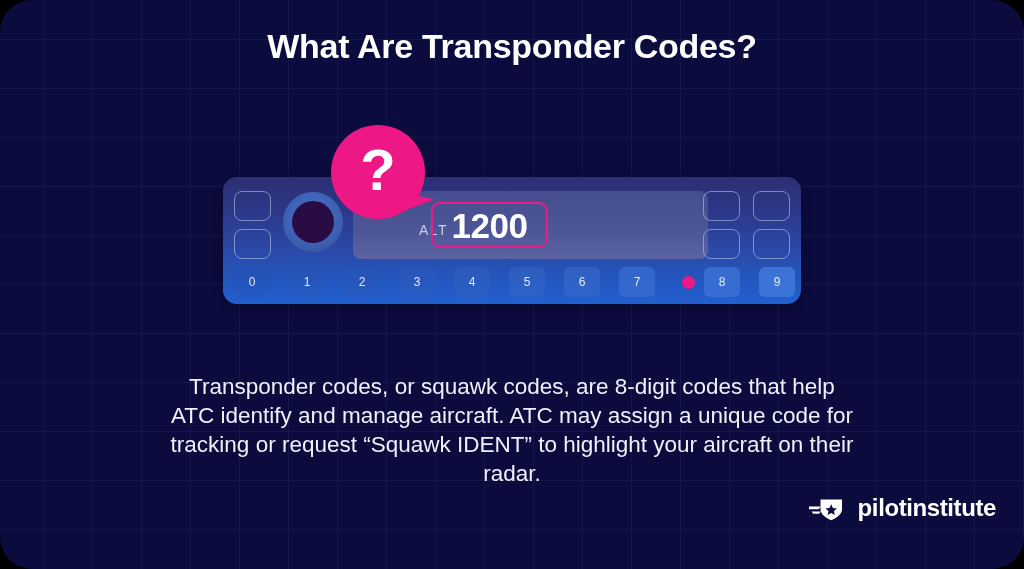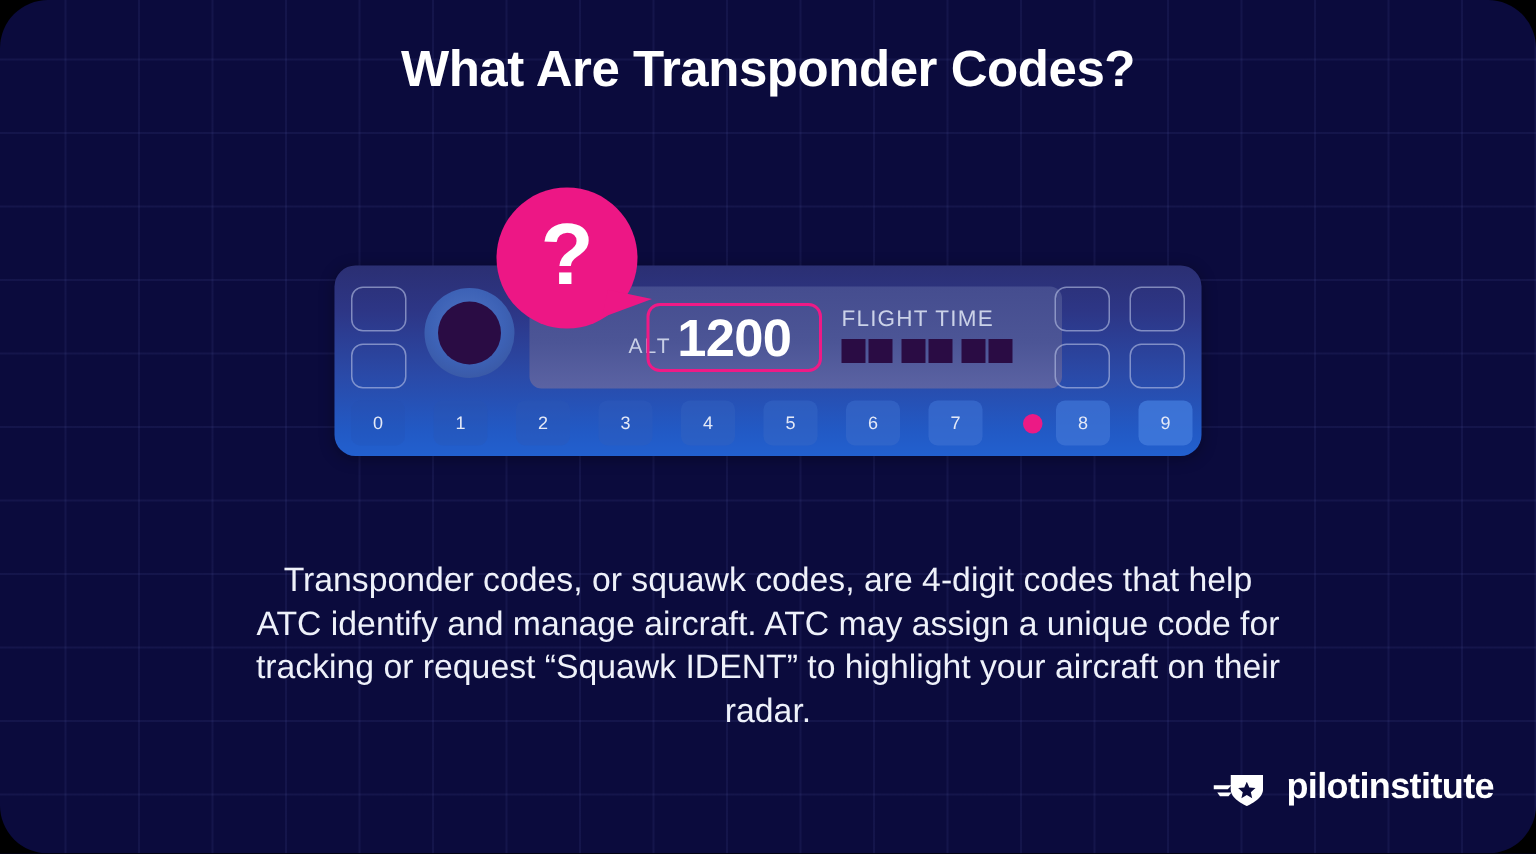--- a/index.html
+++ b/index.html
@@ -188,21 +188,21 @@
     text-align:center;
     color:#eef1fa;
     font-size:22.5px;
     line-height:29px;
     padding:0 170px;
   }
 
   
   #logo {
     position:absolute;
-    right:28px; bottom:30px;
+    right:28px; bottom:47px;
     display:flex; align-items:center;
   }
   #logo-mark { margin-right:9px; display:block; }
   #logo-text {
     color:#ffffff;
     font-size:24px;
     font-weight:bold;
     letter-spacing:-0.4px;
   }
 </style>
@@ -220,31 +220,20 @@
 
     <div id="knob"></div>
 
     <div id="display">
       <div id="alt-label">ALT</div>
 
       <div id="code-box">
         <span id="code-value">1200</span>
       </div>
 
-      <div id="ft-block">
-        <div id="ft-label">FLIGHT TIME</div>
-        <div id="ft-bars">
-          <span class="ft-seg"></span>
-          <span class="ft-seg gap"></span>
-          <span class="ft-seg"></span>
-          <span class="ft-seg gap"></span>
-          <span class="ft-seg"></span>
-          <span class="ft-seg"></span>
-        </div>
-      </div>
     </div>
 
     <div class="side-btn" id="sb-r1"></div>
     <div class="side-btn" id="sb-r2"></div>
     <div class="side-btn" id="sb-r3"></div>
     <div class="side-btn" id="sb-r4"></div>
 
     <div id="keypad">
         <div class="key" style="background: rgba(40, 78, 170, 0.18); left: 0px;">0</div>
         <div class="key" style="background: rgba(43, 83, 176, 0.247); left: 55px;">1</div>
@@ -258,21 +247,21 @@
         <div class="key" style="background: rgba(63, 117, 214, 0.73); left: 470px;">8</div>
         <div class="key" style="background: rgba(66, 122, 220, 0.8); left: 525px;">9</div>
       </div>
   </div>
 
   <div id="bubble">
     <span id="bubble-q">?</span>
     <span id="bubble-tail"></span>
   </div>
 
-  <div id="body-copy">Transponder codes, or squawk codes, are 4-digit codes that help ATC identify and manage aircraft. ATC may assign a unique code for tracking or request “Squawk IDENT” to highlight your aircraft on their radar.</div>
+  <div id="body-copy">Transponder codes, or squawk codes, are 8-digit codes that help ATC identify and manage aircraft. ATC may assign a unique code for tracking or request “Squawk IDENT” to highlight your aircraft on their radar.</div>
 
   <div id="logo">
     <svg id="logo-mark" width="40" height="26" viewBox="0 0 40 26">
       <path d="M0 11.5 L12 11.5 L9.5 14.2 L0 14.2 Z" fill="#ffffff"></path>
       <path d="M2.5 16.4 L12 16.4 L10 18.8 L4.3 18.8 Z" fill="#ffffff"></path>
       <path d="M11.5 4.6 L33 4.6 L33 14.5 C33 20.2 24.5 24.4 22.2 25.3 C19.9 24.4 11.5 20.2 11.5 14.5 Z" fill="#ffffff"></path>
       <path d="M22.2 9.2 L23.9 13.0 L28.0 13.4 L24.9 16.1 L25.8 20.1 L22.2 18.0 L18.6 20.1 L19.5 16.1 L16.4 13.4 L20.5 13.0 Z" fill="#0b0b3d"></path>
     </svg>
     <span id="logo-text">pilotinstitute</span>
   </div>

